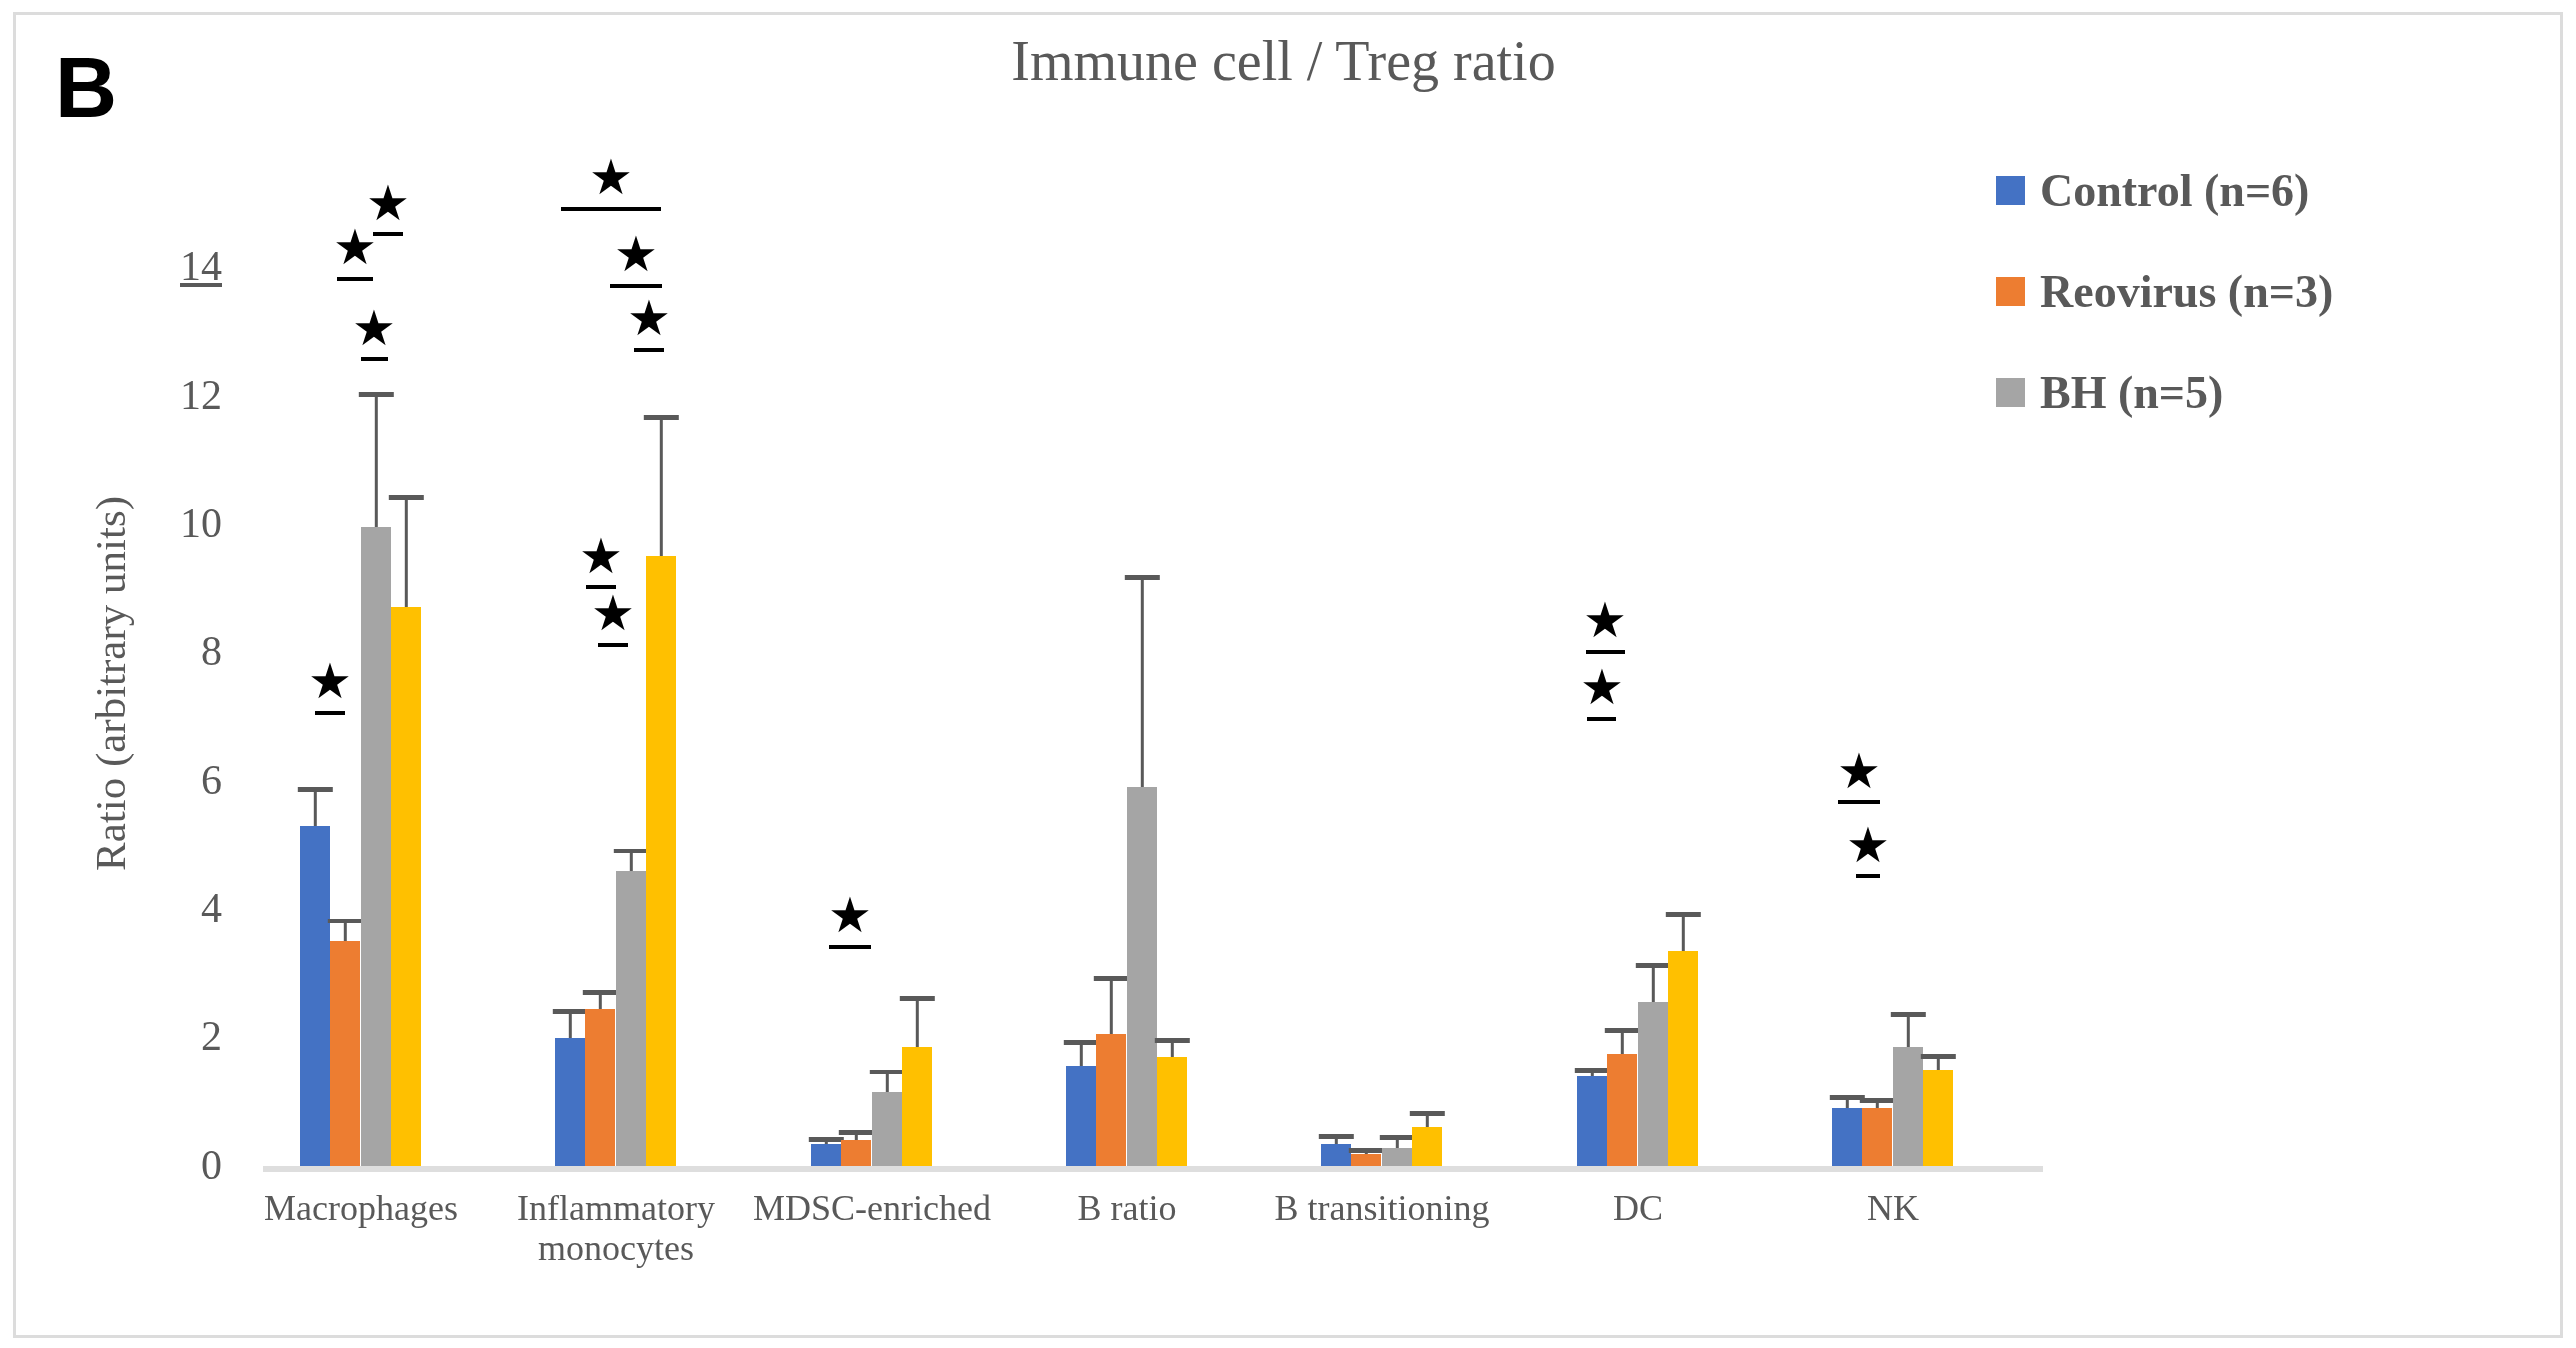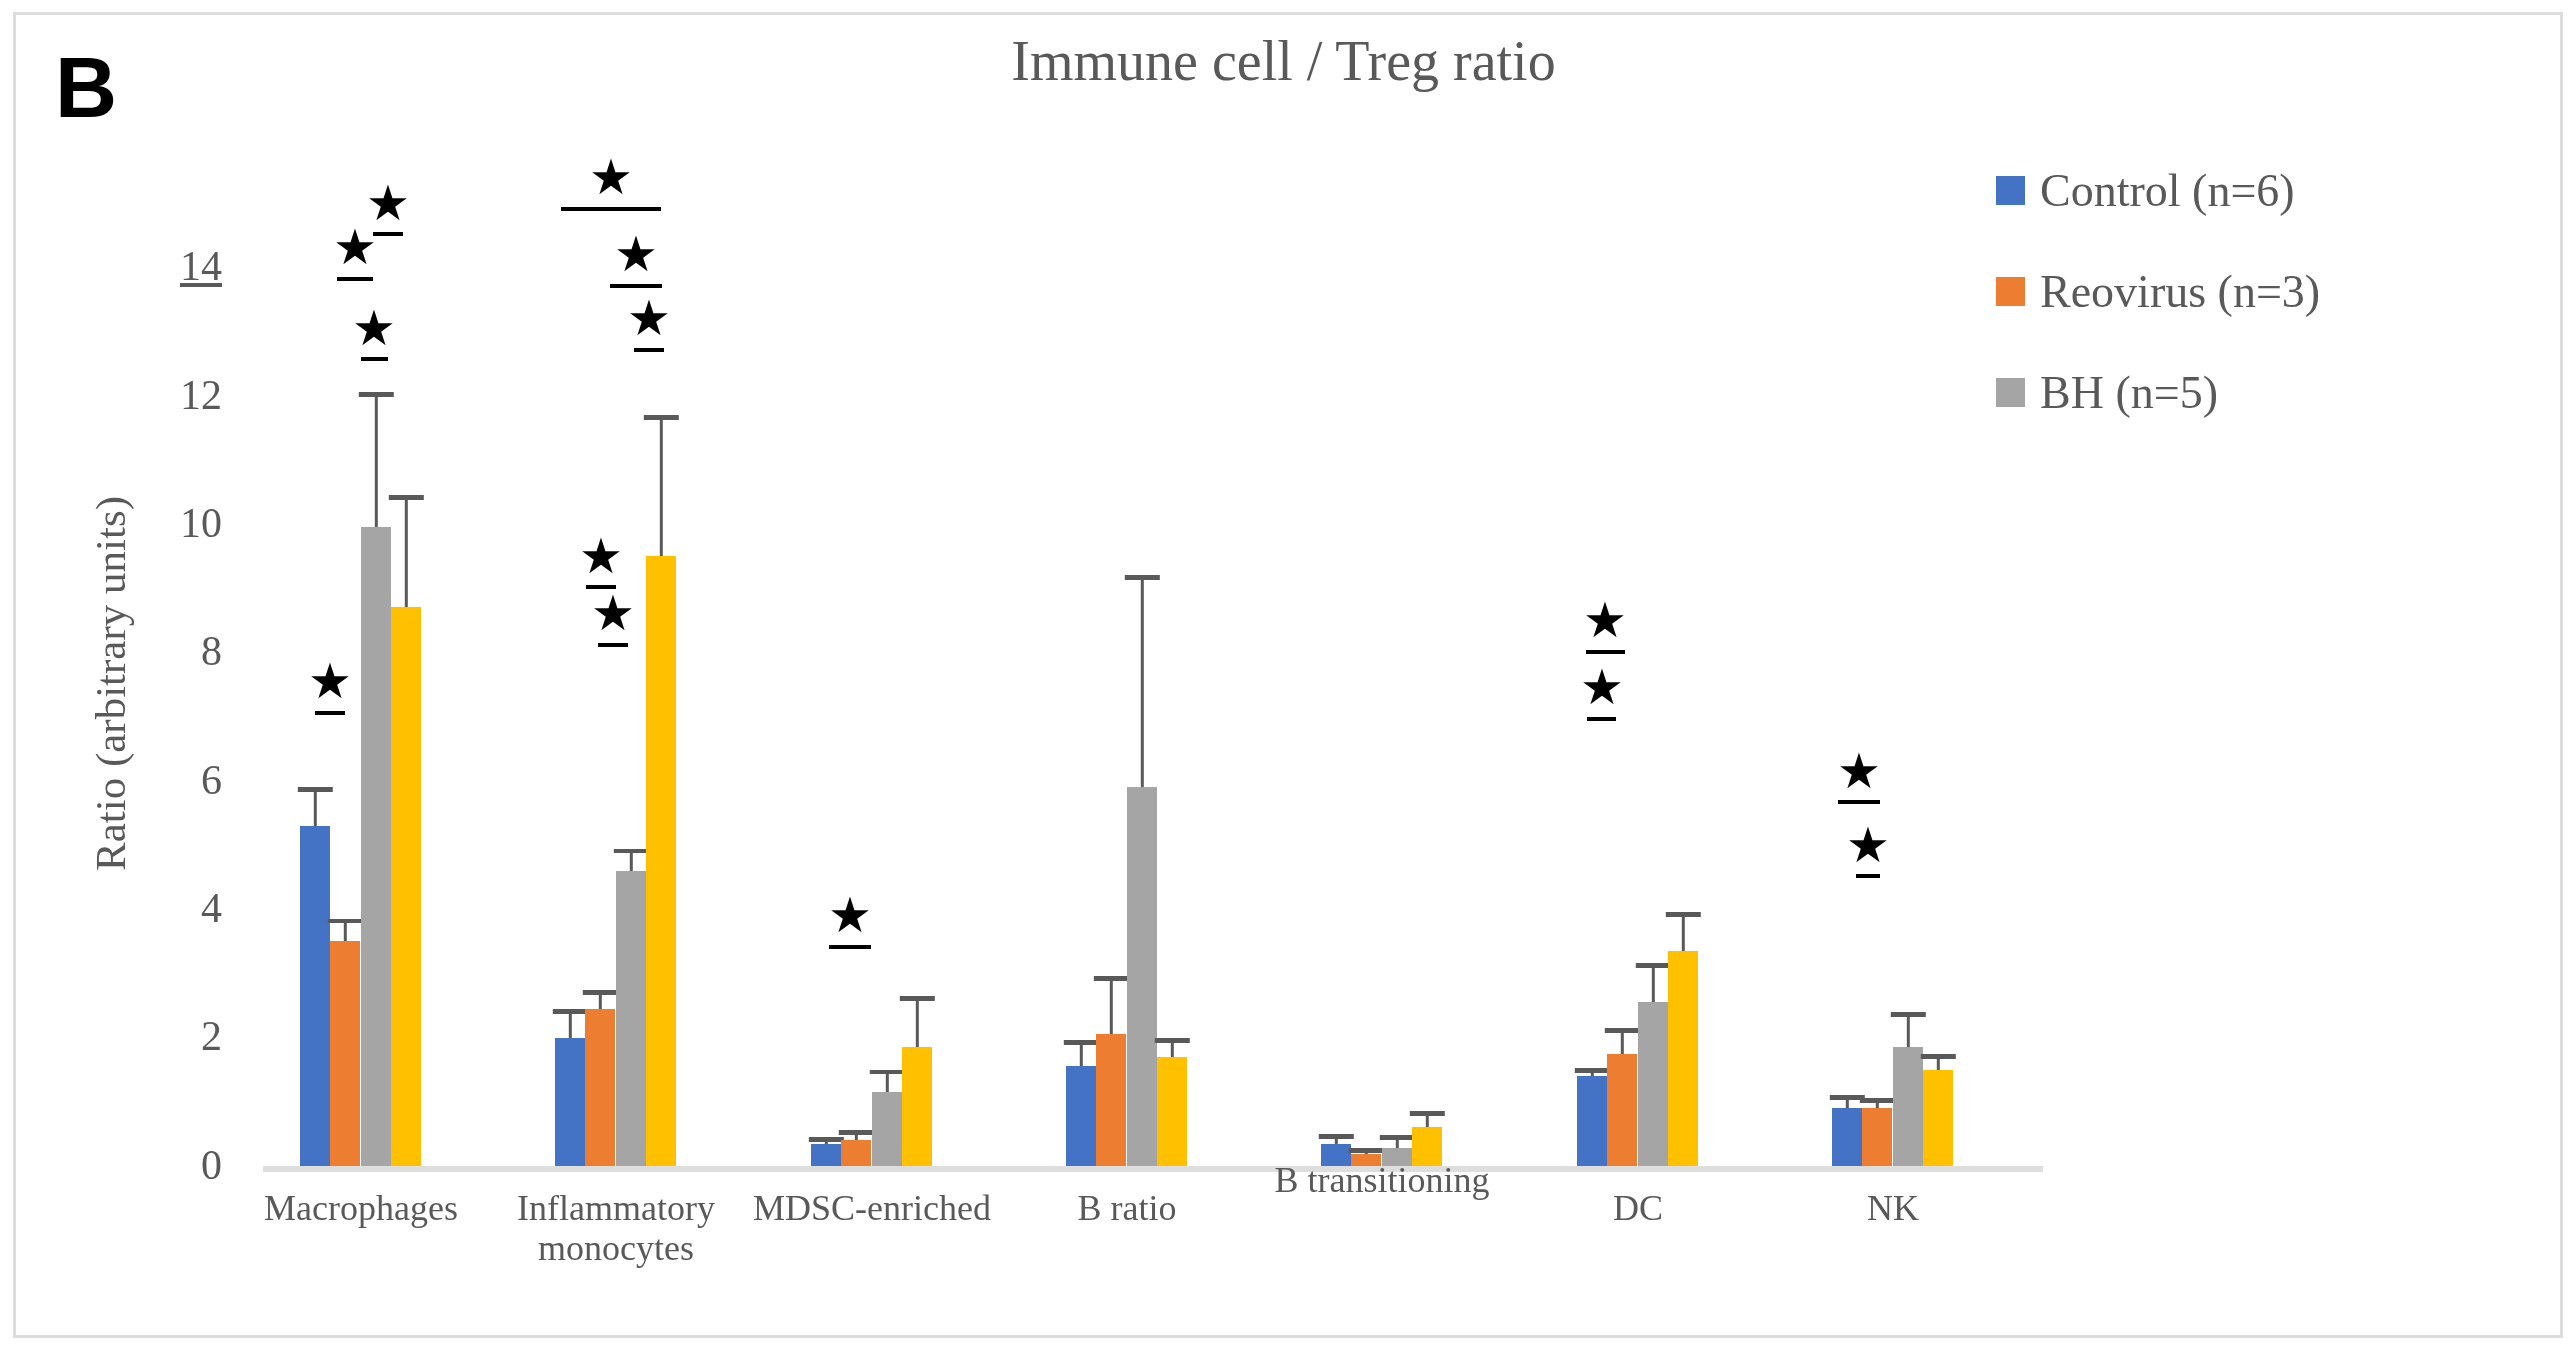--- a/index.html
+++ b/index.html
@@ -61,21 +61,21 @@
   .sigstar{
     position:absolute;font-size:49px;line-height:1;color:#000;
     font-family:"DejaVu Sans",sans-serif;text-align:center;
   }
   
   .xlabel{
     position:absolute;text-align:center;font-size:36px;color:#595959;
     line-height:1.12;
   }
   
-  #legend{position:absolute;left:1996px;top:169px;}
+  #legend{position:absolute;left:1996px;top:169px;font-weight:bold;}
   .legend-row{display:flex;align-items:center;margin-bottom:58px;height:43px;}
   .legend-swatch{width:29px;height:29px;margin-right:15px;flex:0 0 auto;}
   .legend-label{font-size:46px;color:#595959;white-space:nowrap;line-height:1;}
 </style>
 </head>
 <body>
 
 <div id="root">
   <div id="frame"></div>
 
@@ -257,21 +257,21 @@
         <div class="sigline" style="left: 1588px; top: 722px; width: 24px;"></div>
         <div class="sigstar" style="left: 1571px; top: 669px; width: 58px;">★</div>
       </div>
   </div>
 
   <div id="xlabel-layer">
       <div class="xlabel" style="left: 186px; top: 1188px; width: 350px;">Macrophages</div>
       <div class="xlabel" style="left: 441px; top: 1188px; width: 350px;">Inflammatory<br>monocytes</div>
       <div class="xlabel" style="left: 697px; top: 1188px; width: 350px;">MDSC-enriched</div>
       <div class="xlabel" style="left: 952px; top: 1188px; width: 350px;">B ratio</div>
-      <div class="xlabel" style="left: 1207px; top: 1160px; width: 350px;">B transitioning</div>
+      <div class="xlabel" style="left: 1207px; top: 1188px; width: 350px;">B transitioning</div>
       <div class="xlabel" style="left: 1463px; top: 1188px; width: 350px;">DC</div>
       <div class="xlabel" style="left: 1718px; top: 1188px; width: 350px;">NK</div>
     </div>
 
   <div id="legend">
       <div class="legend-row">
         <div class="legend-swatch" style="background: rgb(68, 114, 196);"></div>
         <div class="legend-label">Control (n=6)</div>
       </div>
       <div class="legend-row">

